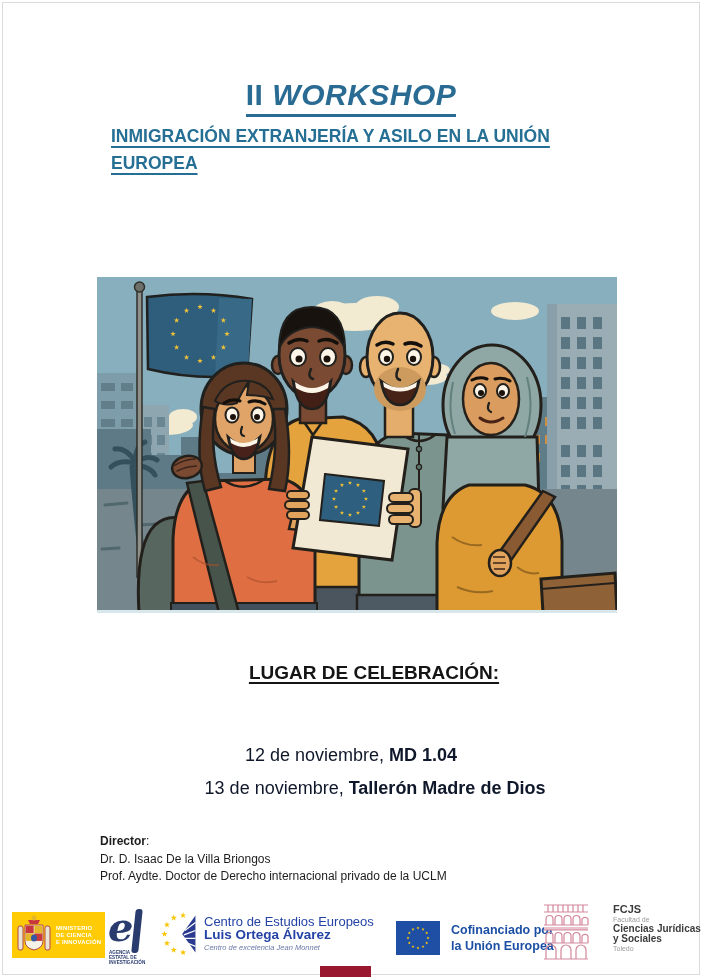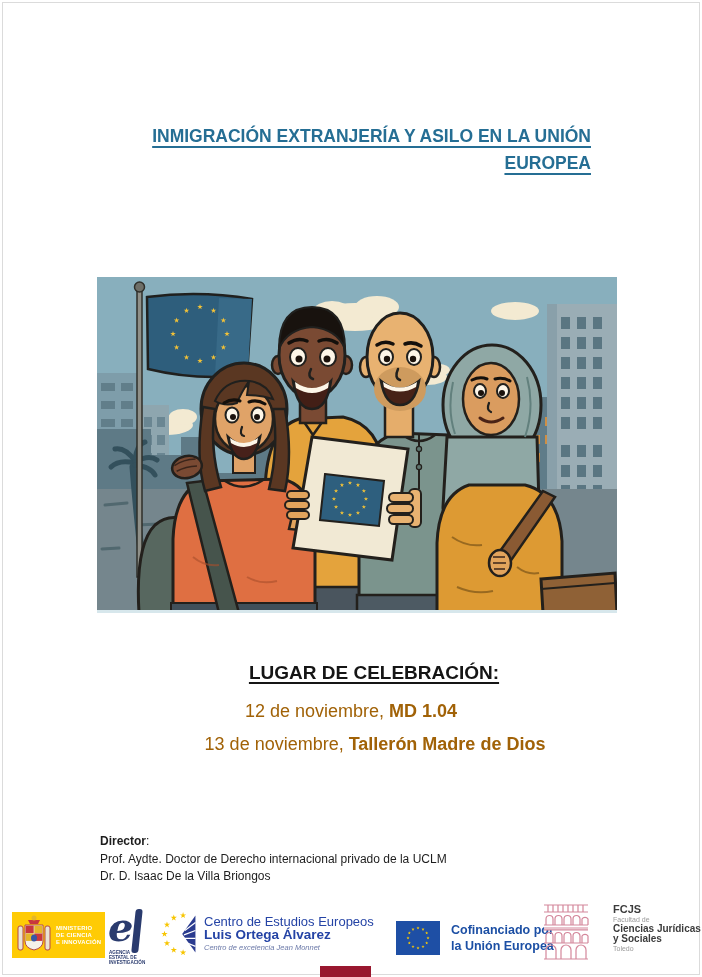--- a/index.html
+++ b/index.html
@@ -6,29 +6,29 @@
   .page{position:relative;width:702px;height:977px;background:#ffffff;overflow:hidden;
         font-family:"Liberation Sans", sans-serif;}
   .page::before{content:"";position:absolute;inset:2px;border:1px solid #dbdbdb;pointer-events:none;}
 
   
   .title{position:absolute;top:78px;left:0;width:100%;text-align:center;
          font-weight:bold;font-size:30px;color:#2a6b93;letter-spacing:.5px;}
   .title .u{border-bottom:3px solid #2a6b93;padding-bottom:3px;}
   .title .pfx{font-style:normal;margin-right:9px;}
   .title .wrd{font-style:italic;}
-  .subtitle{position:absolute;top:123px;left:111px;width:480px;text-align:right;
+  .subtitle{position:absolute;top:123px;left:111px;width:480px;text-align:left;
             font-weight:bold;font-size:17.5px;line-height:1.55;color:#256e94;
             text-decoration:underline;text-decoration-thickness:2px;text-underline-offset:4px;}
 
   
   .venue-heading{position:absolute;top:662px;left:0;width:100%;text-align:center;
                  font-weight:bold;font-size:19px;color:#151515;
                  text-decoration:underline;text-decoration-thickness:2px;text-underline-offset:3px;padding-left:23px;}
-  .venue-line{position:absolute;left:0;width:100%;text-align:center;font-size:18px;color:#a16207;}
+  .venue-line{position:absolute;left:0;width:100%;text-align:center;font-size:18px;color:#0f172a;margin-top:44px;}
   .venue-line .date{margin-right:5px;}
   .venue-line .place{font-weight:bold;}
   .vl1{top:701px;} .vl2{top:734px;padding-left:24px;}
 
   
   .director{position:absolute;top:833px;left:100px;font-size:12px;line-height:17.5px;color:#1d1d1d;}
   .director .lbl{font-weight:bold;}
 
   
   .illus{position:absolute;top:277px;left:97px;width:520px;height:336px;margin:0;}
@@ -51,20 +51,23 @@
   .l-fcjs .txt{margin-left:24px;}
   .fcjs-a{font-size:11px;font-weight:bold;color:#3c3c3c;line-height:12px;}
   .fcjs-g{font-size:7px;color:#9a9a9a;line-height:9px;}
   .fcjs-b{font-size:10px;font-weight:bold;color:#3c3c3c;line-height:10px;}
 </style>
 </head>
 <body>
 
 <div class="page">
 
+  <div class="title">
+    <span class="u"><span class="pfx">II</span><span class="wrd">WORKSHOP</span></span>
+  </div>
   <div class="subtitle">INMIGRACIÓN EXTRANJERÍA Y ASILO EN LA UNIÓN EUROPEA</div>
 
   <figure class="illus" aria-label="Ilustración de cuatro personas sonrientes que sostienen un documento con la bandera de la Unión Europea, con una bandera europea y edificios de ciudad al fondo">
     <svg viewBox="0 0 520 336" width="520" height="336" role="img">
       <defs>
         <symbol id="st" viewBox="-1.2 -1.2 2.4 2.4">
           <polygon points="0,-1 0.225,-0.31 0.95,-0.31 0.36,0.12 0.59,0.81 0,0.38 -0.59,0.81 -0.36,0.12 -0.95,-0.31 -0.225,-0.31"></polygon>
         </symbol>
         <g id="wincol">
           <rect x="0" y="0" width="9" height="12"></rect>
@@ -311,22 +314,22 @@
   <div class="venue-heading">LUGAR DE CELEBRACIÓN:</div>
   <div class="venue-line vl1">
     <span class="date">12 de noviembre,</span><span class="place">MD 1.04</span>
   </div>
   <div class="venue-line vl2">
     <span class="date">13 de noviembre,</span><span class="place">Tallerón Madre de Dios</span>
   </div>
 
   <div class="director">
     <div><span class="lbl">Director</span><span>:</span></div>
+    <div>Dr. D. Isaac De la Villa Briongos</div>
     <div>Prof. Aydte. Doctor de Derecho internacional privado de la UCLM</div>
-    <div>Dr. D. Isaac De la Villa Briongos</div>
   </div>
 
   <div class="logo l-min">
     <svg width="36" height="42" viewBox="0 0 36 42" style="margin-left:4px">
       <rect x="2" y="12" width="5" height="24" rx="2" fill="#e9e4d4" stroke="#b3484d" stroke-width="1"></rect>
       <rect x="29" y="12" width="5" height="24" rx="2" fill="#e9e4d4" stroke="#b3484d" stroke-width="1"></rect>
       <path d="M12,6 h12 l-2,4 h-8 Z" fill="#c8373d"></path>
       <circle cx="18" cy="4" r="2.5" fill="#e4b62a"></circle>
       <path d="M9,11 h18 v16 q0,7 -9,9 q-9,-2 -9,-9 Z" fill="#f5f2e8" stroke="#b3484d" stroke-width="1"></path>
       <rect x="9.7" y="11.7" width="8" height="7.5" fill="#c8373d"></rect>

